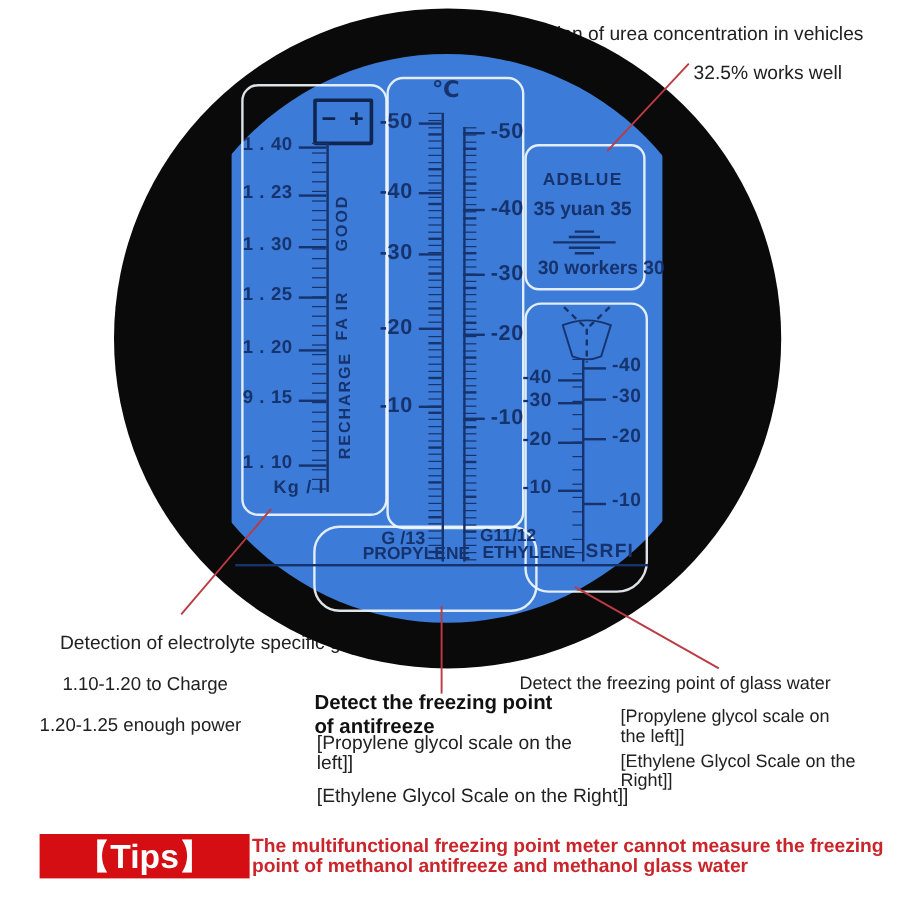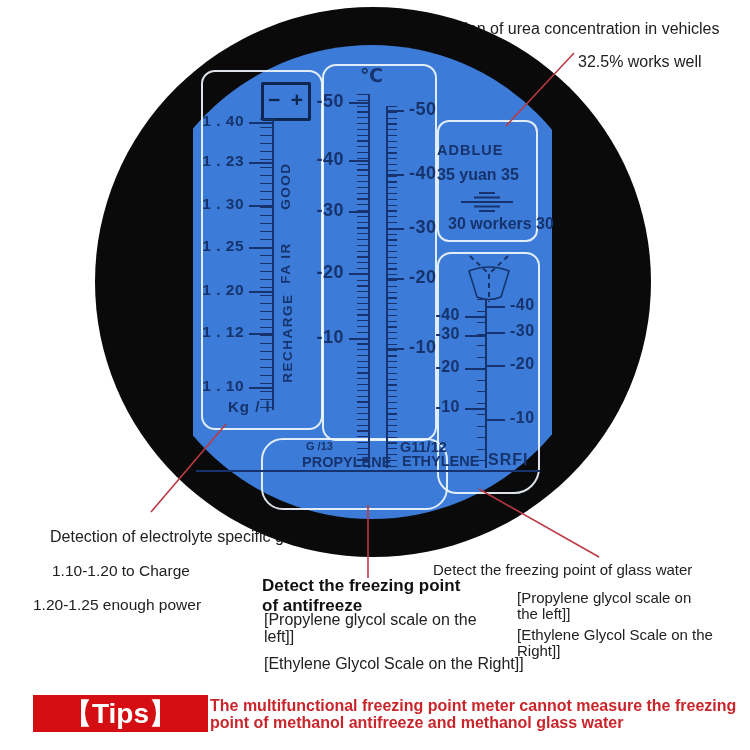--- a/index.html
+++ b/index.html
@@ -15,21 +15,21 @@
   #blueclip{position:absolute;left:193px;top:45px;width:359px;height:480px;overflow:hidden;z-index:3;}
   #bluedisc{position:absolute;left:-56px;top:0px;width:470px;height:474px;border-radius:50%;background:#3c7bd7;}
   
   #content{position:absolute;left:0;top:0;width:750px;height:750px;z-index:4;}
   .panel{position:absolute;border:2px solid rgba(240,246,252,0.92);border-radius:14px;}
   .tick{position:absolute;background:#16336d;}
   .slabel{position:absolute;color:#16336d;font-weight:600;letter-spacing:0.5px;white-space:nowrap;}
   .zone{position:absolute;color:#16336d;font-weight:700;font-size:13.5px;letter-spacing:1.5px;
         transform:translate(-50%,-50%) rotate(-90deg);white-space:nowrap;}
   .navtxt{position:absolute;color:#16336d;font-weight:700;white-space:nowrap;}
-  .ctr{text-align:left;}
+  .ctr{text-align:center;}
   #batticon{position:absolute;left:261px;top:82px;width:44px;height:33px;border:3px solid #0e2650;border-radius:2px;}
   #batticon .bsign{position:absolute;top:2px;font-weight:900;font-size:21px;color:#0e2650;line-height:26px;}
   #redlines{position:absolute;left:0;top:0;z-index:6;pointer-events:none;}
   
   #tipsbadge{position:absolute;left:33px;top:695px;width:175px;height:37px;background:#d40e13;color:#ffffff;
              font-size:28px;font-weight:700;text-align:center;line-height:37px;z-index:1;}
   #tipstext{position:absolute;left:210px;top:698px;width:537px;color:#c9252b;font-size:16px;
             line-height:16.5px;font-weight:600;z-index:1;}
   .freezetitle{font-size:17px;font-weight:600;color:#111;white-space:pre-line;line-height:20px;}
 </style>
@@ -76,21 +76,21 @@
       <span class="bsign" style="right:5px;">+</span>
     </div>
 
     <div class="zone" style="left:285px;top:186px;">GOOD</div>
     <div class="zone" style="left:285px;top:263px;">FA IR</div>
     <div class="zone" style="left:287px;top:338px;">RECHARGE</div>
 
     <div class="navtxt" style="left:228px;top:398px;font-size:15px;letter-spacing:1px;">Kg / l</div>
 
     <div class="navtxt" style="left:360px;top:64px;font-size:19px;">℃</div>
-    <div class="navtxt ctr" style="left:306px;top:440px;width:60px;font-size:11px;">G /13</div>
+    <div class="navtxt ctr" style="left:306px;top:440px;width:60px;font-size:15px;">G /13</div>
     <div class="navtxt ctr" style="left:302px;top:454px;width:90px;font-size:14.5px;">PROPYLENE</div>
     <div class="navtxt" style="left:400px;top:439px;font-size:14.5px;">G11/12</div>
     <div class="navtxt" style="left:402px;top:453px;font-size:14.5px;">ETHYLENE</div>
     <div class="tick" style="left:196px;top:470px;width:344px;height:1.6px;"></div>
 
     <div class="navtxt ctr" style="left:437px;top:142px;width:97px;font-size:14.5px;letter-spacing:1px;">ADBLUE</div>
     <div class="navtxt ctr" style="left:437px;top:166px;width:97px;font-size:16px;">35 yuan 35</div>
     <svg class="abs" style="left:460px;top:190px;" width="54" height="24">
       <g stroke="#16336d" stroke-width="2">
         <line x1="19" y1="3" x2="35" y2="3"></line>
@@ -154,21 +154,21 @@
         <span class="slabel" style="left: 192px; top: 112.39px; width: 52px; text-align: right; font-size: 15.5px;">1 . 40</span>
         <div class="tick" style="left: 249px; top: 162px; width: 23px; height: 1.8px;"></div>
         <span class="slabel" style="left: 192px; top: 152.39px; width: 52px; text-align: right; font-size: 15.5px;">1 . 23</span>
         <div class="tick" style="left: 249px; top: 205px; width: 23px; height: 1.8px;"></div>
         <span class="slabel" style="left: 192px; top: 195.39px; width: 52px; text-align: right; font-size: 15.5px;">1 . 30</span>
         <div class="tick" style="left: 249px; top: 247px; width: 23px; height: 1.8px;"></div>
         <span class="slabel" style="left: 192px; top: 237.39px; width: 52px; text-align: right; font-size: 15.5px;">1 . 25</span>
         <div class="tick" style="left: 249px; top: 291px; width: 23px; height: 1.8px;"></div>
         <span class="slabel" style="left: 192px; top: 281.39px; width: 52px; text-align: right; font-size: 15.5px;">1 . 20</span>
         <div class="tick" style="left: 249px; top: 333px; width: 23px; height: 1.8px;"></div>
-        <span class="slabel" style="left: 192px; top: 323.39px; width: 52px; text-align: right; font-size: 15.5px;">1 . 12</span>
+        <span class="slabel" style="left: 192px; top: 323.39px; width: 52px; text-align: right; font-size: 15.5px;">9 . 15</span>
         <div class="tick" style="left: 249px; top: 387px; width: 23px; height: 1.8px;"></div>
         <span class="slabel" style="left: 192px; top: 377.39px; width: 52px; text-align: right; font-size: 15.5px;">1 . 10</span>
         <div class="tick" style="left: 368px; top: 94px; width: 1.6px; height: 374px;"></div>
         <div class="tick" style="left: 357px; top: 94px; width: 11px; height: 1.3px;"></div>
         <div class="tick" style="left: 357px; top: 99.8px; width: 11px; height: 1.3px;"></div>
         <div class="tick" style="left: 357px; top: 105.6px; width: 11px; height: 1.3px;"></div>
         <div class="tick" style="left: 357px; top: 111.4px; width: 11px; height: 1.3px;"></div>
         <div class="tick" style="left: 357px; top: 117.2px; width: 11px; height: 1.3px;"></div>
         <div class="tick" style="left: 357px; top: 123px; width: 11px; height: 1.3px;"></div>
         <div class="tick" style="left: 357px; top: 128.8px; width: 11px; height: 1.3px;"></div>

